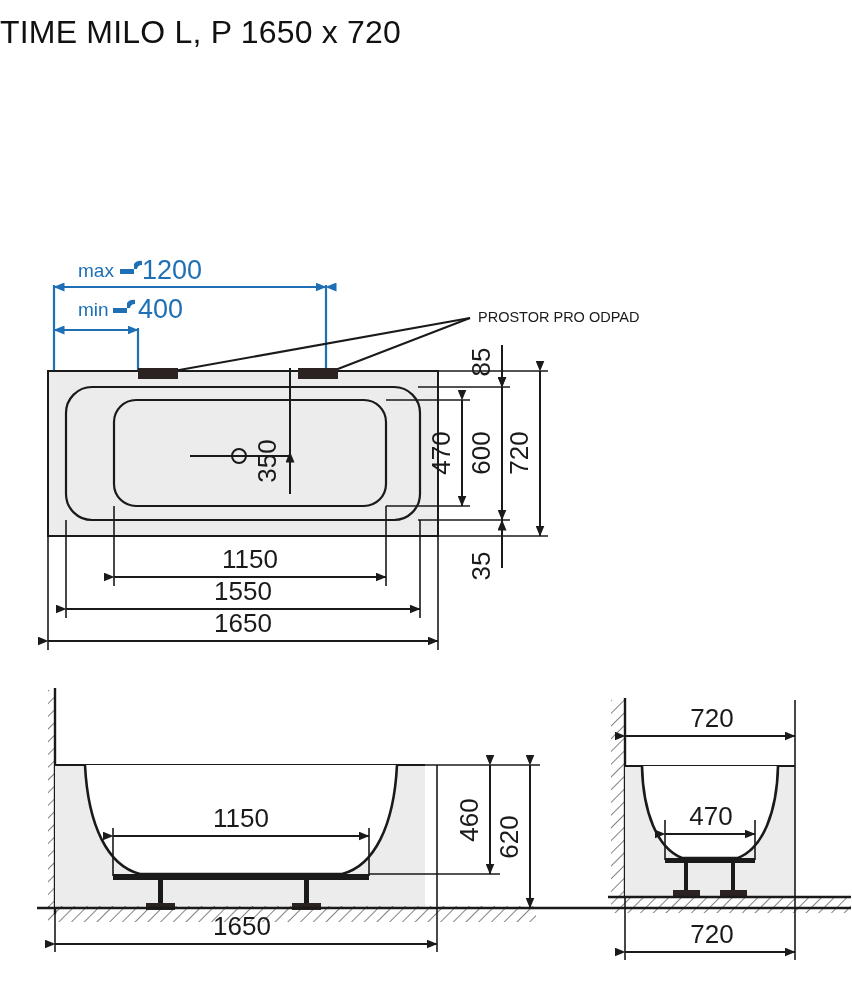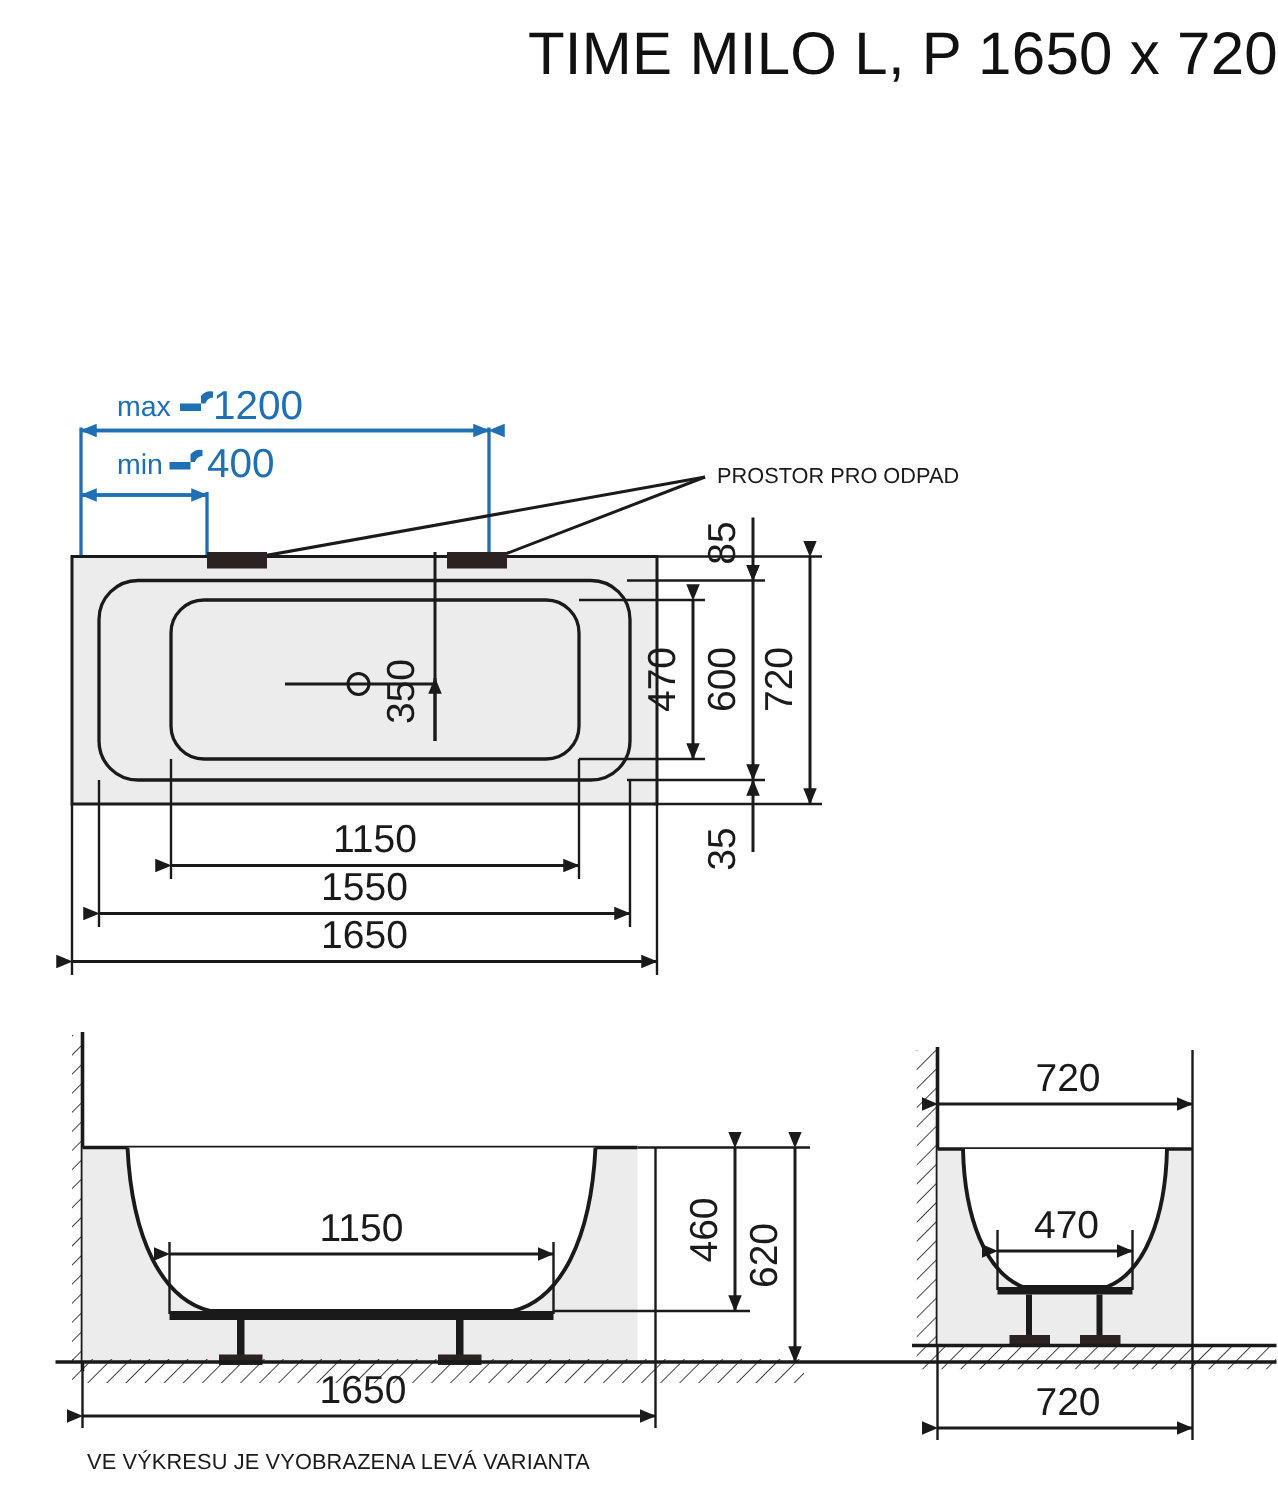--- a/index.html
+++ b/index.html
@@ -1,21 +1,21 @@
 <!DOCTYPE html>
 <html><head>
 <meta charset="utf-8">
 <style>
   html,body{margin:0;padding:0;background:#ffffff;}
   body{width:852px;height:1006px;position:relative;
        font-family:"Liberation Sans","DejaVu Sans",sans-serif;
        color:#1a1a1a;overflow:hidden;}
   #sheet{position:absolute;inset:0;}
-  .title{position:absolute;left:0;top:14px;width:852px;text-align:right;
-         font-size:40px;font-weight:400;letter-spacing:.2px;color:#111;
+  .title{position:absolute;left:0;top:14px;width:852px;text-align:left;
+         font-size:32px;font-weight:400;letter-spacing:.2px;color:#111;
          white-space:nowrap;}
   .footnote{position:absolute;left:58px;top:967px;font-size:14.5px;
             letter-spacing:.1px;color:#1a1a1a;white-space:nowrap;}
   svg{position:absolute;left:0;top:0;}
   text{font-family:"Liberation Sans","DejaVu Sans",sans-serif;fill:#1a1a1a;}
   .dim{font-size:26px;}
   .bluelbl{font-size:19px;fill:#1f6fb5;}
   .bluenum{font-size:27px;fill:#1f6fb5;}
   .lead{font-size:14.5px;}
 </style>
@@ -237,14 +237,13 @@
 
       <g>
         <line x1="625" y1="897" x2="625" y2="960" stroke="#1a1a1a" stroke-width="1.6"></line>
         <line x1="795" y1="766" x2="795" y2="960" stroke="#1a1a1a" stroke-width="1.6"></line>
         <line x1="625" y1="952" x2="795" y2="952" stroke="#1a1a1a" stroke-width="2" marker-start="url(#ar)" marker-end="url(#ar)"></line>
         <text class="dim" x="712" y="943" text-anchor="middle">720</text>
       </g>
     </g>
   </svg>
 
-  <div class="footnote">VE VÝKRESU JE VYOBRAZENA LEVÁ VARIANTA</div>
 </div>
 
 </body></html>

